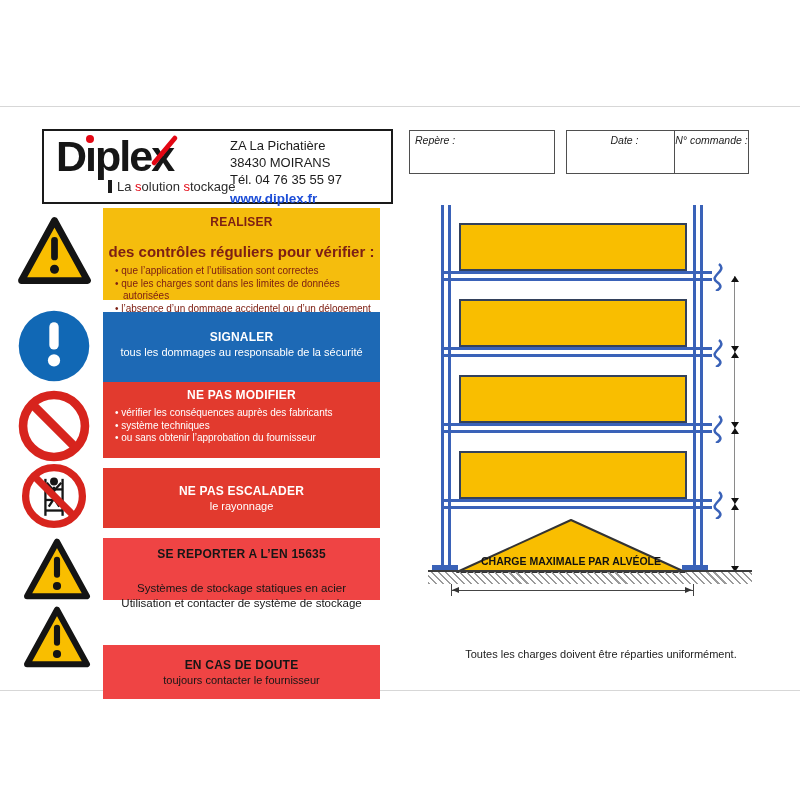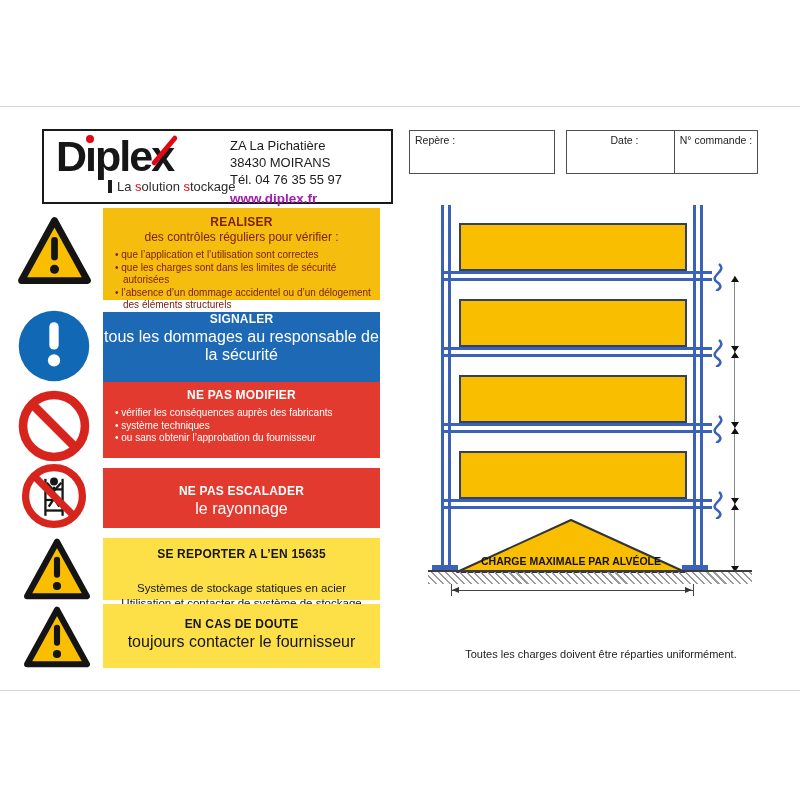--- a/index.html
+++ b/index.html
@@ -15,39 +15,39 @@
   .i-wrap{position:relative;display:inline-block;}
   .i-wrap::after{content:"";position:absolute;top:2px;left:50%;transform:translateX(-50%);
                  width:8px;height:8px;border-radius:50%;background:#e30613;}
   .x-wrap{position:relative;display:inline-block;}
   .x-wrap::after{content:"";position:absolute;left:-5px;top:15px;width:37px;height:5px;border-radius:3px;
                  background:#e30613;transform:rotate(-50deg);}
   .tagline{position:absolute;left:64px;top:48px;font-size:13px;font-weight:normal;color:#2d2d2d;white-space:nowrap;}
   .tag-bar{display:inline-block;width:4px;height:13px;background:#1a1a1a;margin-right:5px;vertical-align:-2px;}
   .red-s{color:#e30613;}
   .address{position:absolute;left:186px;top:7px;font-size:13px;line-height:1.3;color:#1c1c1c;}
-  .address .site{color:#a21caf;font-weight:bold;font-size:13.5px;margin-top:1px;}
+  .address .site{color:#1d4ed8;font-weight:bold;font-size:13.5px;margin-top:1px;}
 
   
   .field{position:absolute;top:130px;height:44px;border:1px solid #4f4f4f;box-sizing:border-box;
          font-size:10.5px;color:#222;background:#fff;}
-  .field .lbl{display:block;padding-top:3px;}
+  .field .lbl{display:block;padding-top:3px;font-style:italic;}
 
   
   .icon{position:absolute;}
 
   
   .banner{position:absolute;left:103px;width:277px;box-sizing:border-box;text-align:center;}
   .b-yellow{background:#f5bd0d;color:#7d2014;}
-  .b-yellow-dark{background:#fde047;color:#161616;}
+  .b-yellow-dark{background:#ef4444;color:#161616;}
   .b-blue{background:#1d69b5;color:#fff;}
   .b-red{background:#e23a2e;color:#fff;}
   .banner .t{font-size:12px;font-weight:bold;letter-spacing:.2px;}
-  .banner .st{font-size:12px;font-weight:normal;margin-top:1px;}
-  .banner .st2{font-size:16px;margin-top:2px;}
+  .banner .st{font-size:15px;font-weight:bold;margin-top:14px;}
+  .banner .st2{font-size:11px;margin-top:2px;}
   .banner ul{margin:5px 0 0 0;padding:0 8px 0 12px;list-style:none;text-align:left;}
   .banner li{font-size:10px;line-height:1.25;padding-left:8px;text-indent:-8px;}
   .banner li::before{content:"• ";}
   .banner .ln{font-size:11.5px;line-height:1.3;}
 
   
   .upright{position:absolute;width:10px;box-sizing:border-box;
            border-left:3px solid #3a62b8;border-right:3px solid #3a62b8;}
   .beam{position:absolute;left:443px;width:269px;height:10px;box-sizing:border-box;
         border-top:3px solid #3a62b8;border-bottom:3px solid #3a62b8;}
@@ -86,21 +86,21 @@
       <div class="site">www.diplex.fr</div>
     </div>
   </div>
 
   <div class="field" style="left:409px;width:146px;">
     <span class="lbl" style="padding-left:5px;">Repère :</span>
   </div>
   <div class="field" style="left:566px;width:117px;text-align:center;">
     <span class="lbl">Date :</span>
   </div>
-  <div class="field" style="left:674px;width:84px;text-align:center;">
+  <div class="field" style="left:674px;width:75px;text-align:center;">
     <span class="lbl">N° commande :</span>
   </div>
 
   <svg class="icon" style="left:17px;top:214px;" width="75" height="73" viewBox="0 0 100 92">
     <path d="M50 6 L94 86 L6 86 Z" fill="#f9be00" stroke="#141414" stroke-width="9" stroke-linejoin="round"></path>
     <rect x="45.5" y="28" width="9" height="31" rx="4.5" fill="#141414"></rect>
     <circle cx="50" cy="71" r="6" fill="#141414"></circle>
   </svg>
 
   <svg class="icon" style="left:18px;top:310px;" width="72" height="72" viewBox="0 0 100 100">
@@ -142,26 +142,26 @@
     <path d="M50 6 L94 86 L6 86 Z" fill="#f9be00" stroke="#141414" stroke-width="9" stroke-linejoin="round"></path>
     <rect x="45.5" y="28" width="9" height="31" rx="4.5" fill="#141414"></rect>
     <circle cx="50" cy="71" r="6" fill="#141414"></circle>
   </svg>
 
   <div class="banner b-yellow" style="top:208px;height:92px;padding-top:7px;">
     <div class="t">REALISER</div>
     <div class="st">des contrôles réguliers pour vérifier :</div>
     <ul>
       <li>que l’application et l’utilisation sont correctes</li>
-      <li>que les charges sont dans les limites de sécurité autorisées</li>
+      <li>que les charges sont dans les limites de données autorisées</li>
       <li>l’absence d’un dommage accidentel ou d’un délogement des éléments structurels</li>
     </ul>
   </div>
 
-  <div class="banner b-blue" style="top:312px;height:72px;padding-top:0;">
+  <div class="banner b-blue" style="top:312px;height:72px;padding-top:18px;">
     <div class="t">SIGNALER</div>
     <div class="st2">tous les dommages au responsable de la sécurité</div>
   </div>
 
   <div class="banner b-red" style="top:382px;height:76px;padding-top:6px;">
     <div class="t">NE PAS MODIFIER</div>
     <ul>
       <li>vérifier les conséquences auprès des fabricants</li>
       <li>système techniques</li>
       <li>ou sans obtenir l’approbation du fournisseur</li>
@@ -172,21 +172,21 @@
     <div class="t">NE PAS ESCALADER</div>
     <div class="st2">le rayonnage</div>
   </div>
 
   <div class="banner b-yellow-dark" style="top:538px;height:62px;padding-top:9px;">
     <div class="t">SE REPORTER A L’EN 15635</div>
     <div class="ln" style="margin-top:20px;">Systèmes de stockage statiques en acier</div>
     <div class="ln">Utilisation et contacter de système de stockage</div>
   </div>
 
-  <div class="banner b-yellow-dark" style="top:604px;height:64px;padding-top:13px;">
+  <div class="banner b-yellow-dark" style="top:645px;height:54px;padding-top:13px;">
     <div class="t">EN CAS DE DOUTE</div>
     <div class="st2">toujours contacter le fournisseur</div>
   </div>
 
   <div>
     <div class="upright" style="left:441px;top:205px;height:365px;"></div>
     <div class="upright" style="left:693px;top:205px;height:365px;"></div>
 
     <div class="load" style="top:223px;"></div>
     <div class="load" style="top:299px;"></div>

